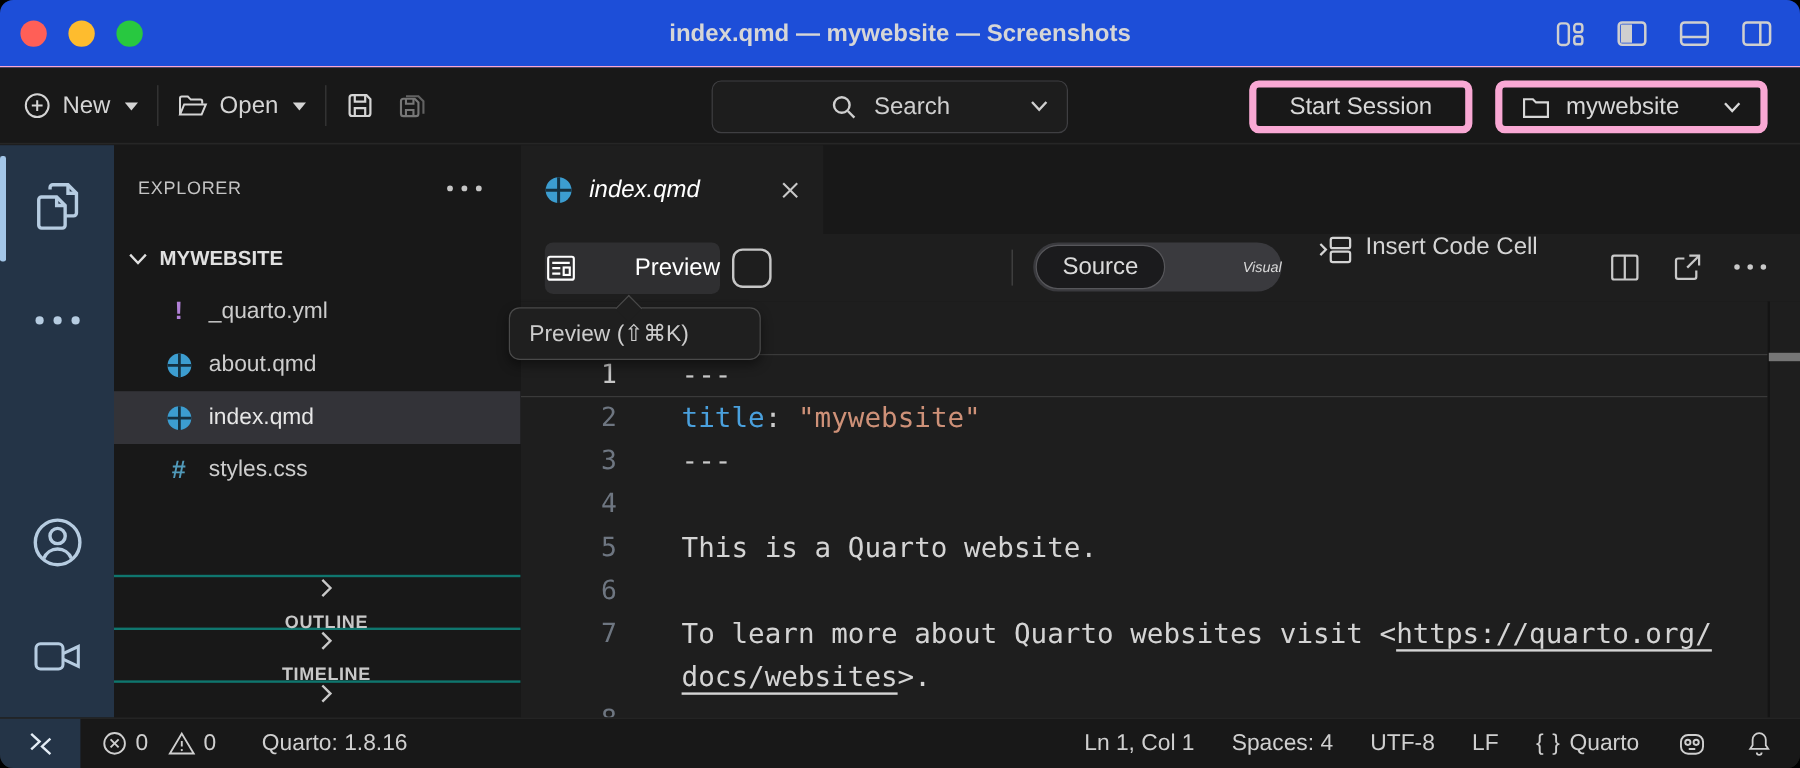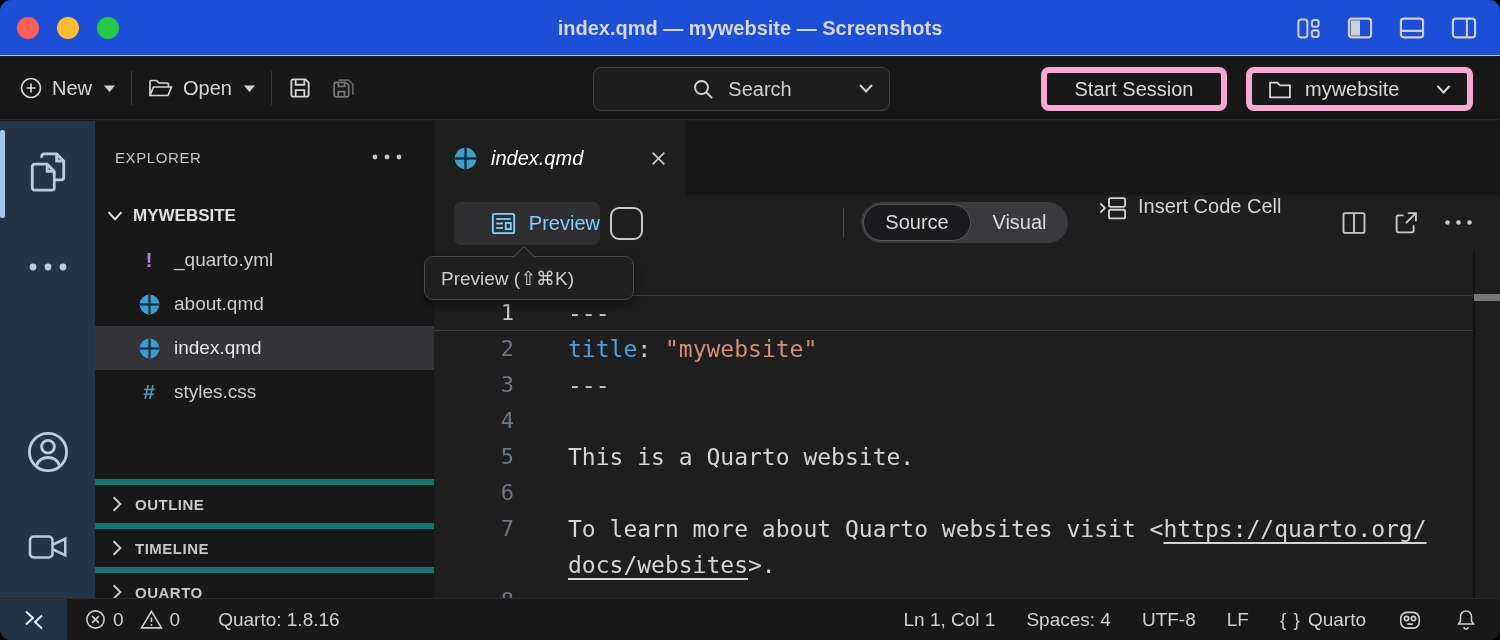--- a/index.html
+++ b/index.html
@@ -89,61 +89,61 @@
   .file-list { position:absolute; left:0; top:117px; width:100%; }
   .file-row {
     height:44px; display:flex; align-items:center; padding-left:42px; gap:13px;
     font-size:19px; color:#cccccc;
   }
   .file-row.selected { background:#333338; color:#e6e6e6; }
   .file-ico { width:24px; display:flex; justify-content:center; align-items:center; font-weight:700; }
   .file-ico .char { font-size:21px; font-weight:700; font-family:"Liberation Sans",sans-serif; }
   .section-list { position:absolute; left:0; top:358px; width:100%; }
   .section-row {
-    height:44px; border-top:6px solid #0f766e;
+    height:44px; border-top:2px solid #0f766e;
     display:flex; align-items:center; gap:11px; padding-left:15px;
-    font-size:15px; font-weight:700; letter-spacing:.5px; color:#c8c8c8;
+    font-size:15px; font-weight:700; letter-spacing:.5px; color:#c8c8c8;flex-direction:column;
   }
 
   
   .editorgroup { position:absolute; left:434px; top:121px; width:1066px; height:477px; background:#181818; }
   .tab {
     position:absolute; left:0; top:0; width:252px; height:74px; background:#1e1e1e;
     display:flex; align-items:center; gap:13px; padding:0 19px;
   }
   .tab-label { font-size:20px; font-style:italic; color:#ffffff; }
   .tab-close { margin-left:auto; color:#c9c9c9; }
 
   .ed-toolbar { position:absolute; left:0; top:74px; width:100%; height:56px; background:#1e1e1e; }
   .preview-btn {
     position:absolute; left:20px; top:7px; width:146px; height:43px;
     background:#2f2f31; border-radius:7px;
-    display:flex; align-items:center; justify-content:flex-end; gap:12px;
-    font-size:20px; color:#7dd3fc;
+    display:flex; align-items:center; justify-content:space-between; gap:12px;
+    font-size:20px; color:#ffffff;
   }
   .rs-check {
     position:absolute; left:176px; top:12px; width:33px; height:33px;
     border:2px solid #c6c6c6; border-radius:9px;
   }
   .rs-label { position:absolute; left:221px; top:0; height:56px; display:flex; align-items:center; font-size:20px; color:#d4d4d4; }
   .ed-sep { position:absolute; left:409px; top:13px; width:1px; height:30px; background:#474747; }
   .sv-pill {
     position:absolute; left:427px; top:7px; width:207px; height:41px;
     background:#3a3a3e; border-radius:21px;
   }
   .sv-source {
     position:absolute; left:2px; top:2px; width:108px; height:37px;
     background:#1b1b1d; border:1px solid #57575b; border-radius:19px;
     display:flex; align-items:center; justify-content:center;
     font-size:20px; color:#dadada;
   }
   .sv-visual {
     position:absolute; left:110px; right:0; top:0; height:41px;
-    display:flex; align-items:center; justify-content:center;
-    font-size:20px; color:#dadada;
+    display:flex; align-items:center; justify-content:flex-end;
+    font-size:12px; color:#dadada;font-style:italic;
   }
   .insert-cell {
     position:absolute; left:664px; top:0; height:56px;
     display:flex; gap:10px; font-size:20px; color:#d4d4d4;
   }
   .ed-ico { position:absolute; top:14px; color:#c9c9c9; }
   .ico-split { left:906px; }
   .ico-ext { left:958px; }
   .ico-more { left:1010px; top:24px; }
 

